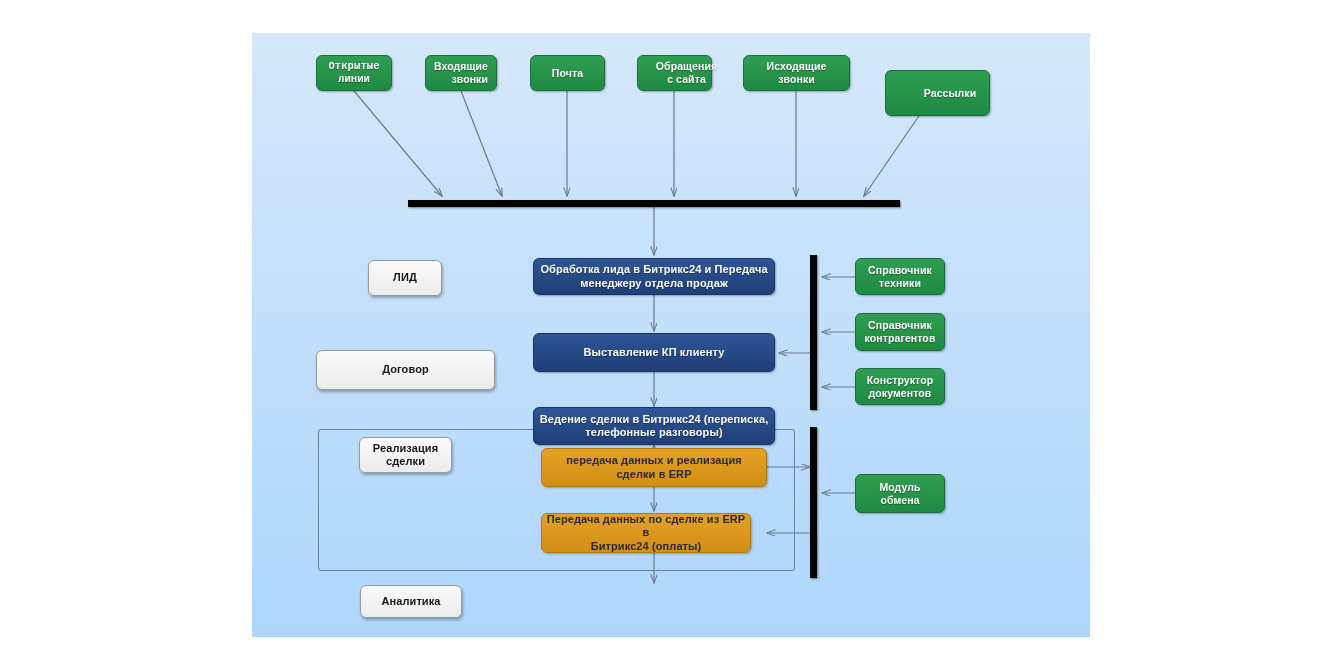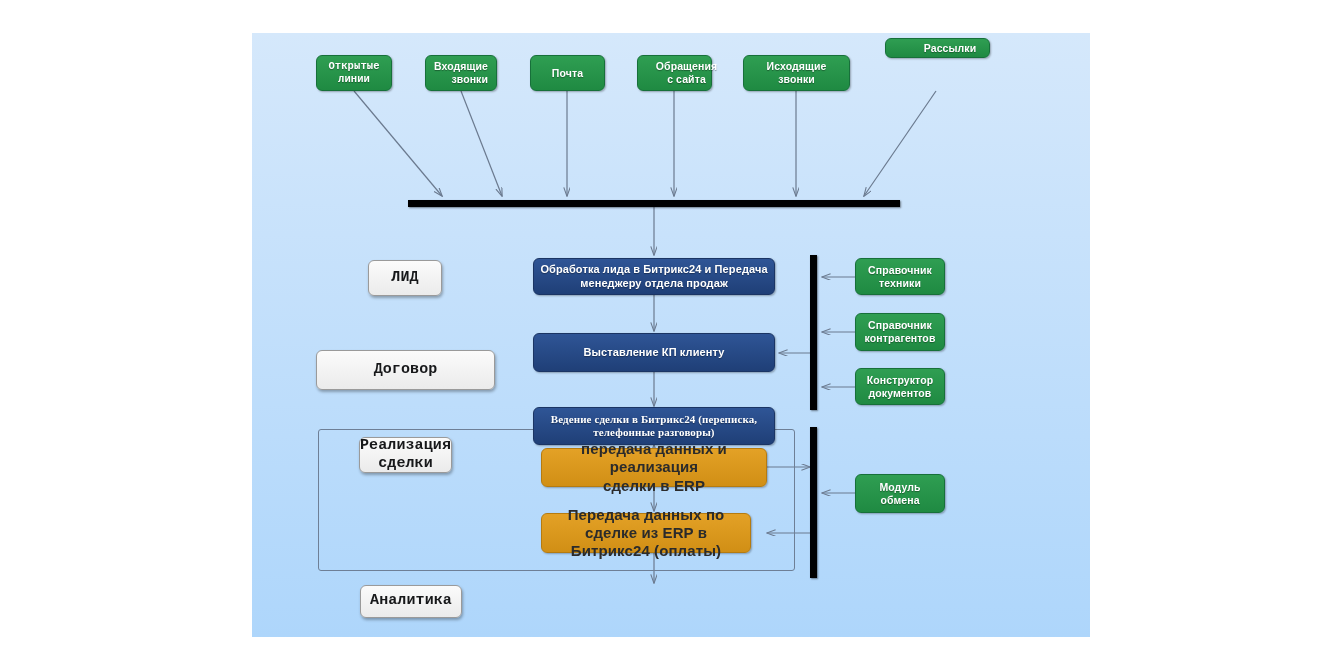--- a/index.html
+++ b/index.html
@@ -51,30 +51,29 @@
     border: 1px solid #1b3564;
     color: #ffffff;
     font-size: 11px;
     box-shadow: 1px 1px 2px rgba(0,0,0,0.30);
     text-shadow: 0 1px 1px rgba(0,0,0,0.35);
   }
   .orange {
     background: linear-gradient(180deg, #e3a126 0%, #d18f15 100%);
     border: 1px solid #b57b10;
     color: #2b2b2b;
-    font-size: 15px;
+    font-size: 11px;
     box-shadow: 1px 1px 2px rgba(0,0,0,0.28);
   }
   .white {
     background: linear-gradient(180deg, #fbfbfb 0%, #ebebeb 100%);
     border: 1px solid #9a9a9a;
     color: #17181a;
-    font-size: 15px;
+    font-size: 11px;
     box-shadow: 1px 2px 3px rgba(0,0,0,0.30);
-    font-family: Liberation Mono, monospace;
   }
   .bar {
     position: absolute;
     background: #000000;
     box-shadow: 1px 1px 2px rgba(0,0,0,0.45);
   }
   .group-box {
     position: absolute;
     box-sizing: border-box;
     border: 1px solid #6e7f96;
@@ -144,32 +143,32 @@
 
     <div class="node green" style="left:64px; top:22px; width:76px; height:36px; white-space:pre-line;font-family:Liberation Mono, monospace;">Открытые
 линии</div>
     <div class="node green" style="left:173px; top:22px; width:72px; height:36px; white-space:pre-line;text-align:right;">Входящие
 звонки</div>
     <div class="node green" style="left:278px; top:22px; width:75px; height:36px; white-space:pre-line;">Почта</div>
     <div class="node green" style="left:385px; top:22px; width:75px; height:36px; white-space:pre-line;padding-left:28px;">Обращения
 с сайта</div>
     <div class="node green" style="left:491px; top:22px; width:107px; height:36px; white-space:pre-line;">Исходящие
 звонки</div>
-    <div class="node green" style="left:633px; top:5px; width:105px; height:20px; white-space:pre-line;padding-left:29px;">Рассылки</div>
+    <div class="node green" style="left:633px; top:37px; width:105px; height:46px; white-space:pre-line;padding-left:29px;">Рассылки</div>
 
     <div class="node white" style="left:116px; top:227px; width:74px; height:36px; white-space:pre-line;">ЛИД</div>
     <div class="node white" style="left:64px; top:317px; width:179px; height:40px; white-space:pre-line;">Договор</div>
     <div class="node white" style="left:107px; top:404px; width:93px; height:36px; white-space:pre-line;">Реализация
 сделки</div>
     <div class="node white" style="left:108px; top:552px; width:102px; height:33px; white-space:pre-line;">Аналитика</div>
 
     <div class="node blue" style="left:281px; top:225px; width:242px; height:37px; white-space:pre-line;">Обработка лида в Битрикс24 и Передача
 менеджеру отдела продаж</div>
     <div class="node blue" style="left:281px; top:300px; width:242px; height:39px; white-space:pre-line;">Выставление КП клиенту</div>
-    <div class="node blue" style="left:281px; top:374px; width:242px; height:38px; white-space:pre-line;font-family:Liberation Serif, serif;">Ведение сделки в Битрикс24 (переписка,
+    <div class="node blue" style="left:281px; top:374px; width:242px; height:38px; white-space:pre-line;">Ведение сделки в Битрикс24 (переписка,
 телефонные разговоры)</div>
 
     <div class="node orange" style="left:289px; top:415px; width:226px; height:39px; white-space:pre-line;">передача данных и реализация
 сделки в ERP</div>
     <div class="node orange" style="left:289px; top:480px; width:210px; height:40px; white-space:pre-line;">Передача данных по сделке из ERP в
 Битрикс24 (оплаты)</div>
 
     <div class="node green" style="left:603px; top:225px; width:90px; height:37px; white-space:pre-line;">Справочник
 техники</div>
     <div class="node green" style="left:603px; top:280px; width:90px; height:38px; white-space:pre-line;">Справочник

